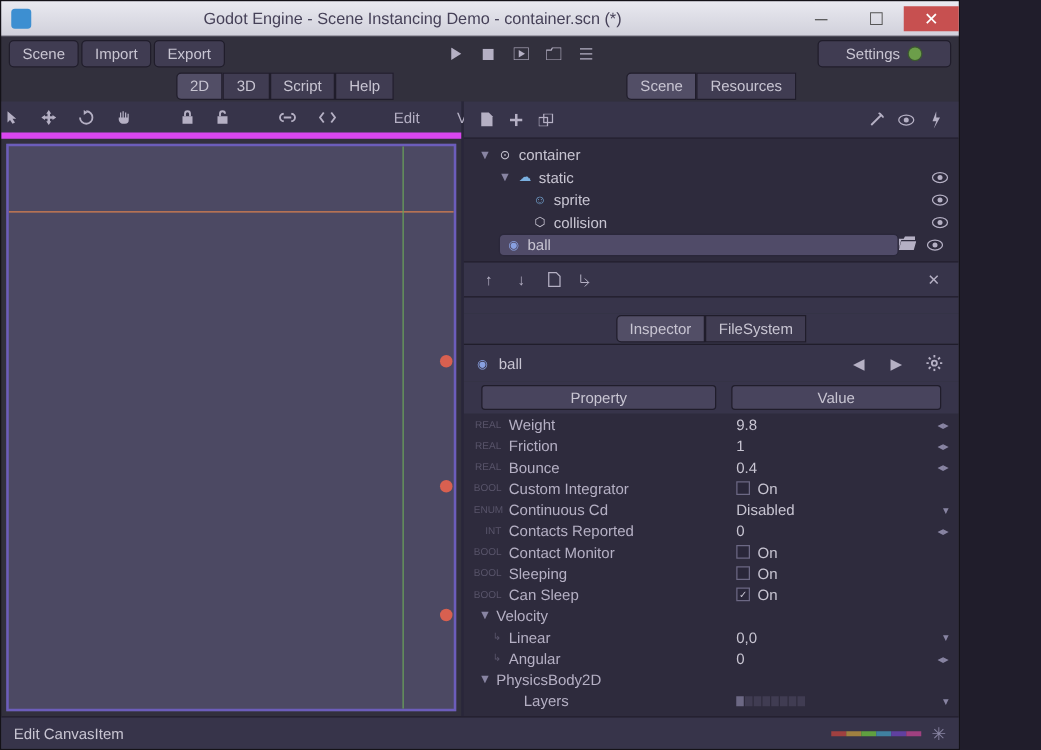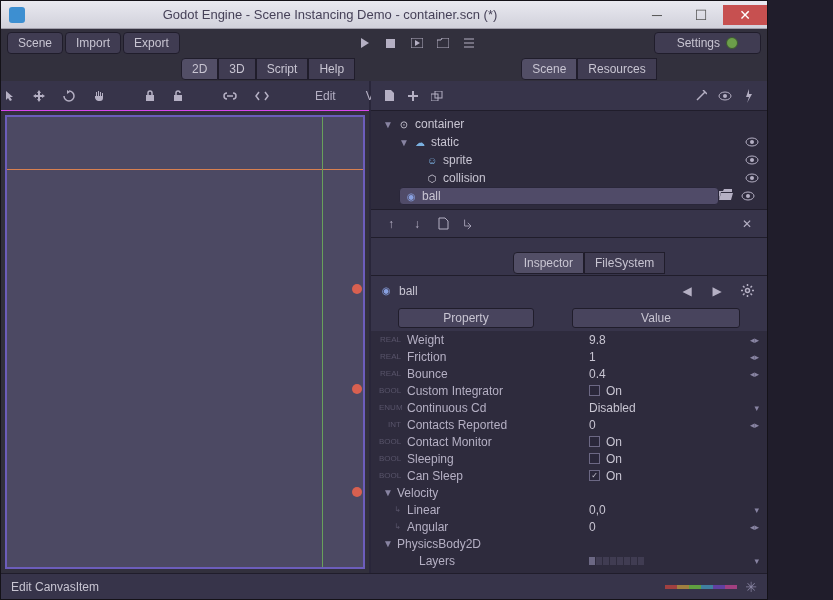--- a/index.html
+++ b/index.html
@@ -12,43 +12,43 @@
 .win-close { background: #c75050; color: white; width: 44px; height: 20px; }
 .menubar { height: 28px; display: flex; align-items: center; padding: 0 6px; gap: 2px; }
 .menu-btn { padding: 3px 10px; background: #403c52; border: 1px solid #201d2b; border-radius: 4px; color: #c8c5d2; }
 .spacer { flex: 1; }
 .tool-btn { width: 24px; height: 22px; display: flex; align-items: center; justify-content: center; color: #b5b0c4; border-radius: 3px; }
 .settings-btn { padding: 3px 22px; background: #403c52; border: 1px solid #201d2b; border-radius: 4px; display: flex; gap: 6px; align-items: center; }
 .green-dot { width: 12px; height: 12px; background: #6c9e4a; border-radius: 50%; border: 1px solid #3c5830; }
 .mode-tabs { height: 24px; display: flex; align-items: center; padding-left: 140px; }
 .tab-btn { padding: 3px 10px; background: #403c52; border: 1px solid #201d2b; color: #c8c5d2; margin-right: 0; }
 .tab-btn.active { background: #524e66; }
-.tab-btn:first-child { border-radius: 4px 0 0 4px; margin-left: 40px; }
+.tab-btn:first-child { border-radius: 4px 0 0 4px; }
 .panel-tabs-right { height: 24px; display: flex; align-items: center; justify-content: center; }
 .content { flex: 1; display: flex; overflow: hidden; }
 .left-pane { width: 370px; display: flex; flex-direction: column; border-right: 2px solid #29263a; }
-.toolbar-row { height: 30px; display: flex; align-items: center; padding: 0 4px; gap: 18px; border-bottom: 1px solid #d946ef; background: #37344a; }
+.toolbar-row { height: 30px; display: flex; align-items: center; padding: 0 4px; gap: 18px; border-bottom: 5px solid #d946ef; background: #37344a; }
 .toolbar-row .txt-btn { padding: 0 6px; color: #b5b0c4; }
 .viewport { flex: 1; position: relative; background: #4c4963; margin: 4px; border: 2px solid #6c5dbb; overflow: hidden; }
 .viewport::before { content: ''; position: absolute; left: 0; top: 52px; width: 100%; height: 1px; background: #d88050; }
 .viewport::after { content: ''; position: absolute; left: 315px; top: 0; width: 1px; height: 100%; background: #68a05a; }
 .handle { width: 10px; height: 10px; background: #d86050; border-radius: 50%; position: absolute; }
 .right-pane { flex: 1; display: flex; flex-direction: column; overflow: hidden; }
 .scene-toolbar { height: 30px; display: flex; align-items: center; padding: 0 6px; border-bottom: 1px solid #201d2b; background: #37344a; }
 .scene-tree { padding: 4px 6px; background: #2e2b3d; }
 .tree-row { display: flex; align-items: center; height: 18px; gap: 4px; padding-left: 6px; }
 .tree-row.selected { background: #504b68; border: 1px solid #2a273a; border-radius: 4px; }
 .tree-arrow { color: #8884a2; width: 10px; font-size: 10px; }
 .tree-icon { width: 14px; height: 14px; display: inline-flex; align-items: center; justify-content: center; font-size: 10px; }
 .vis-icon { margin-left: auto; color: #b5b0c4; width: 16px; }
 .tree-btns-row { height: 28px; display: flex; align-items: center; padding: 0 8px; gap: 2px; border-top: 1px solid #201d2b; background: #37344a; }
 .inspector-header { height: 30px; display: flex; align-items: center; padding: 0 8px; gap: 6px; background: #37344a; border-top: 1px solid #201d2b; }
 .inspector-title { flex: 1; color: #c8c5d2; }
 .prop-headers { display: flex; background: #37344a; padding: 3px 8px; }
-.prop-hdr { flex: 1; text-align: center; background: #48445d; border: 1px solid #201d2b; padding: 2px; border-radius: 3px; margin: 0 19px; color: #c8c5d2; }
+.prop-hdr { flex: 1; text-align: center; background: #48445d; border: 1px solid #201d2b; padding: 2px; border-radius: 3px; margin: 0 6px; color: #c8c5d2; }
 .prop-list { overflow-y: auto; background: #2e2b3d; flex: 1; }
 .prop-row { display: flex; align-items: center; height: 17px; padding: 0 8px; }
 .prop-type { width: 26px; color: #58546a; font-size: 8px; text-align: right; padding-right: 4px; }
 .prop-name { flex: 1; color: #b5b0c4; padding-left: 2px; }
 .prop-value { width: 170px; color: #c8c5d2; display: flex; align-items: center; gap: 6px; text-align: right; }
 .prop-spin { color: #8884a2; font-size: 9px; }
 .prop-group { padding-left: 12px; color: #b5b0c4; display: flex; align-items: center; height: 17px; gap: 4px; }
 .statusbar { height: 26px; background: #37344a; border-top: 1px solid #201d2b; display: flex; align-items: center; padding: 0 10px; }
 .status-colors { display: flex; gap: 0; align-items: center; margin-left: auto; }
 .status-colors span { width: 12px; height: 4px; }

